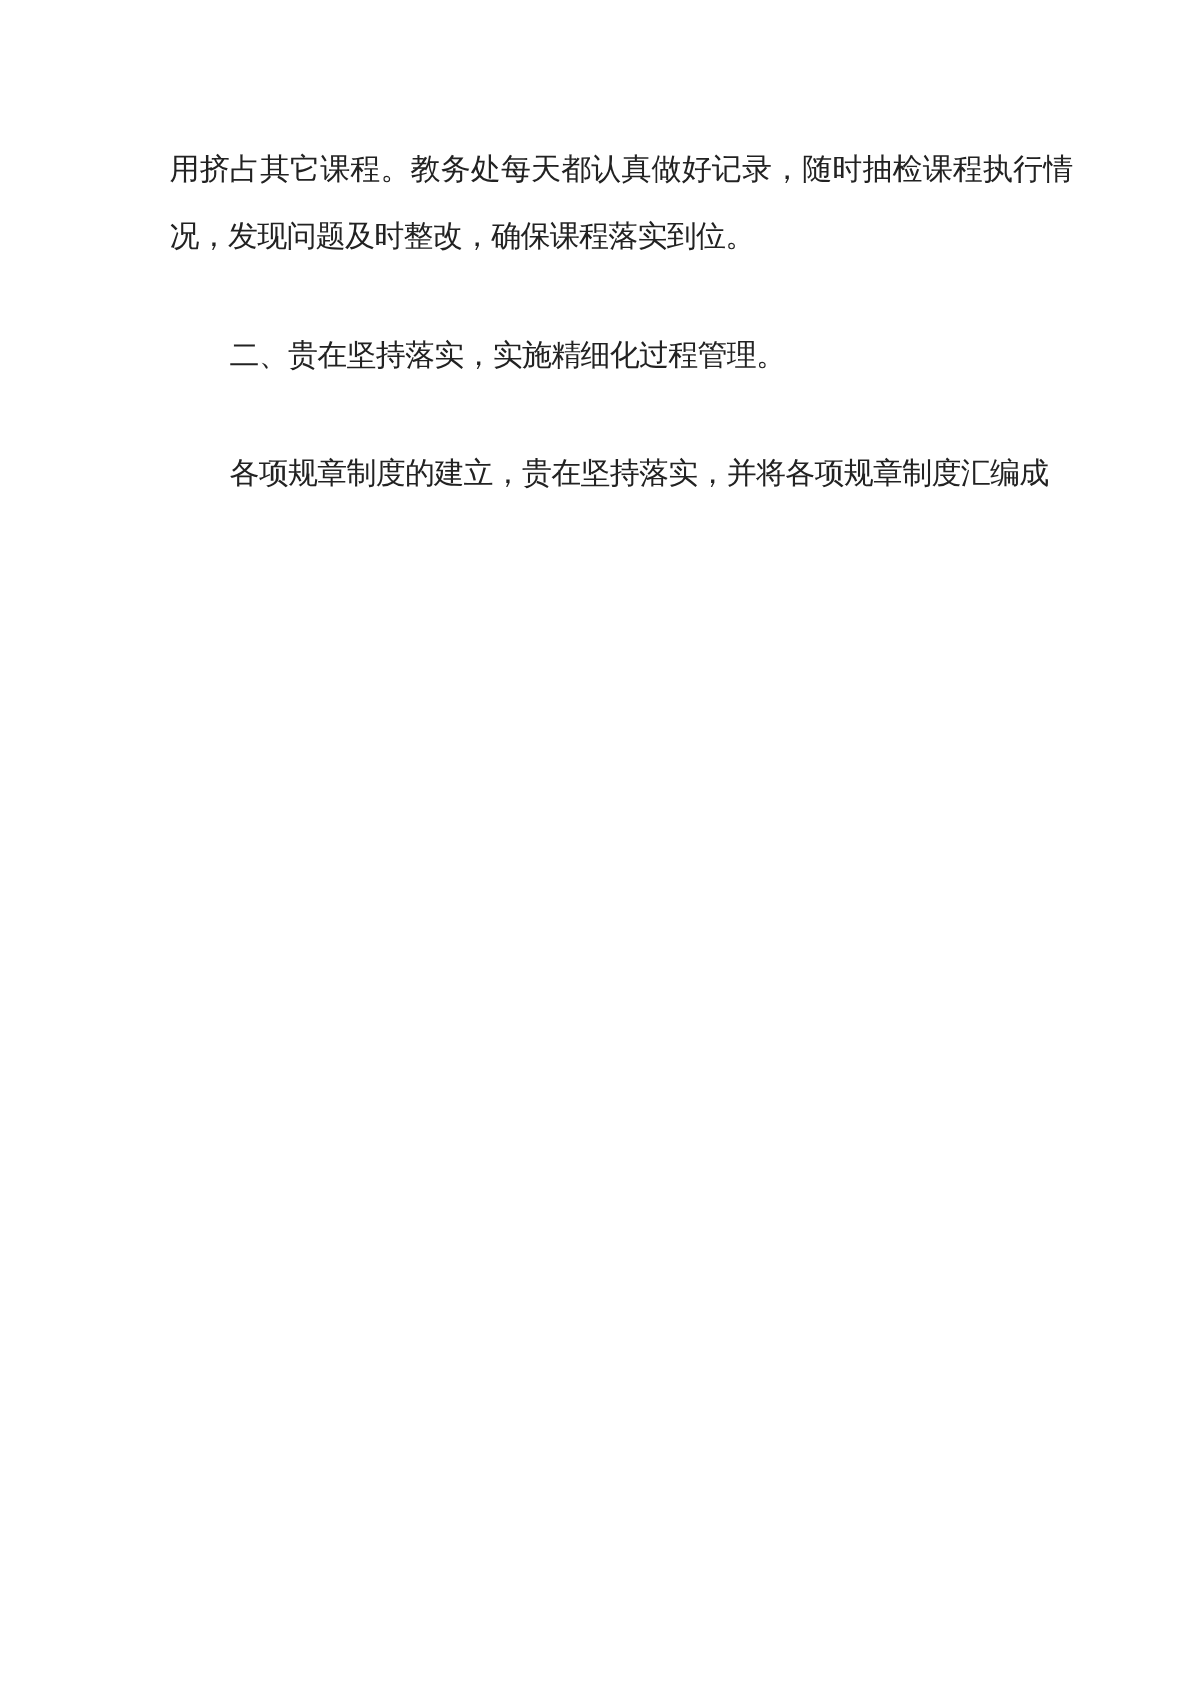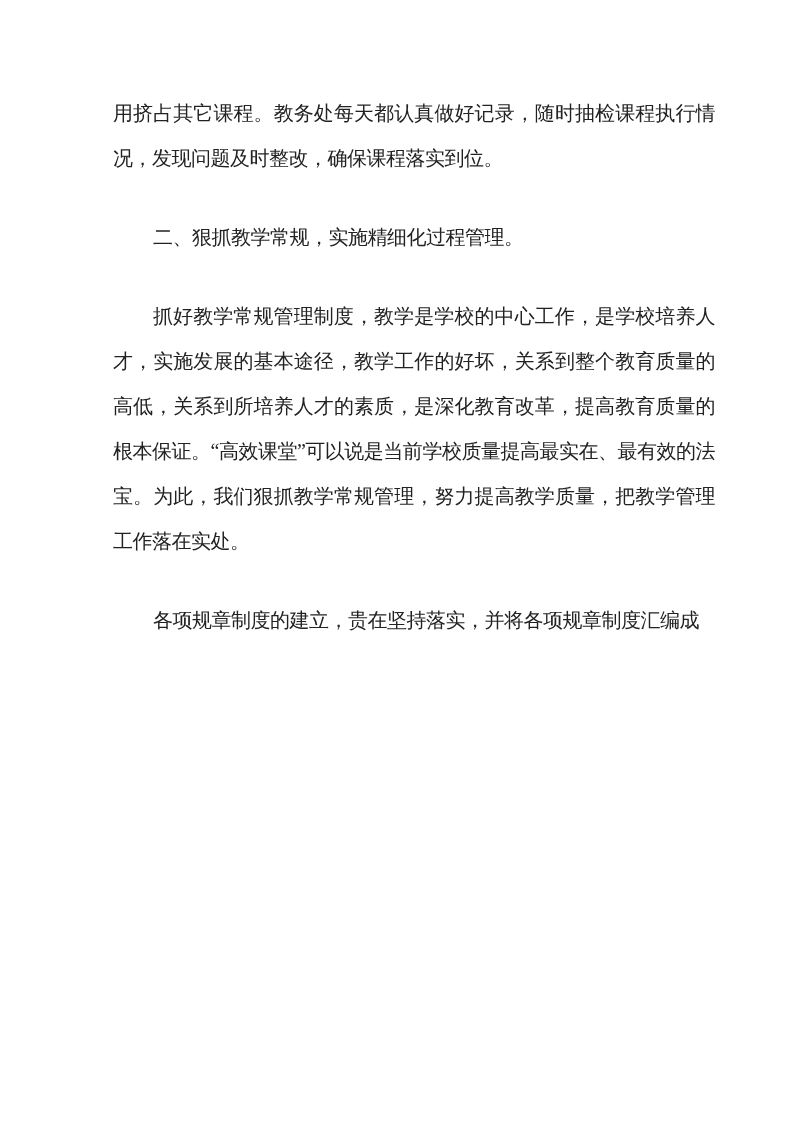--- a/index.html
+++ b/index.html
@@ -36,19 +36,18 @@
     .para:last-child {
       margin-bottom: 0;
     }
   </style>
 </head>
 <body>
 
 <div class="page">
   <p class="para">用挤占其它课程。教务处每天都认真做好记录，随时抽检课程执行情况，发现问题及时整改，确保课程落实到位。</p>
 
-  <p class="para indent">二、狠抓教学常规，实施精细化过程管理。</p>
+  <p class="para indent">二、贵在坚持落实，实施精细化过程管理。</p>
 
-  <p class="para indent">抓好教学常规管理制度，教学是学校的中心工作，是学校培养人才，实施发展的基本途径，教学工作的好坏，关系到整个教育质量的高低，关系到所培养人才的素质，是深化教育改革，提高教育质量的根本保证。“高效课堂”可以说是当前学校质量提高最实在、最有效的法宝。为此，我们狠抓教学常规管理，努力提高教学质量，把教学管理工作落在实处。</p>
 
 
   <p class="para indent">各项规章制度的建立，贵在坚持落实，并将各项规章制度汇编成</p>
 </div>
 
 </body></html>

